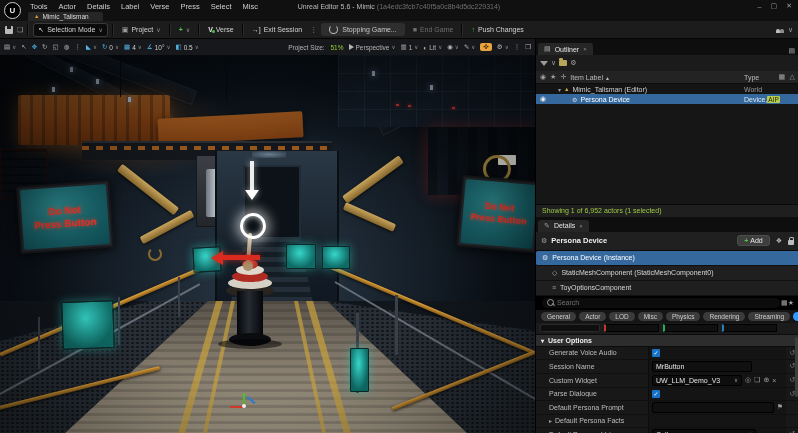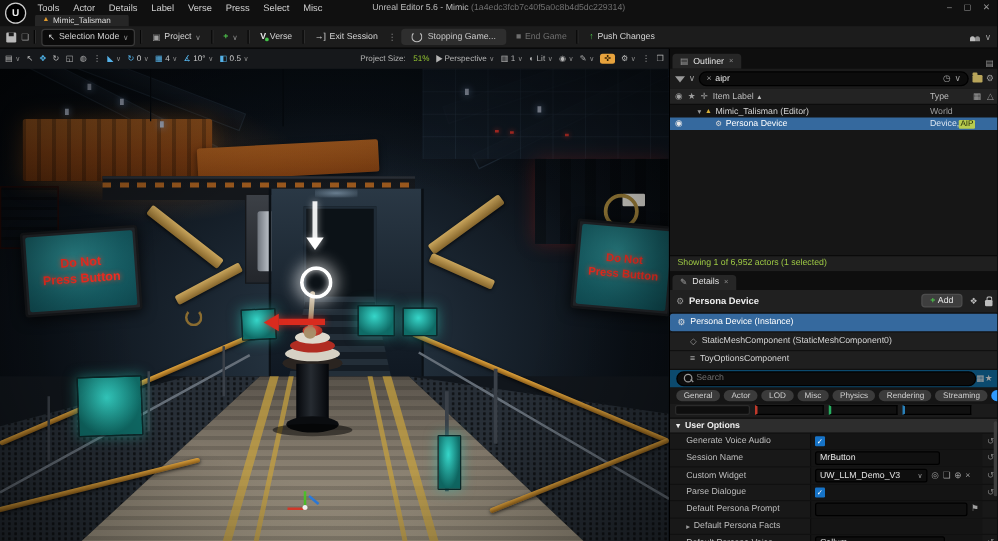--- a/index.html
+++ b/index.html
@@ -100,21 +100,21 @@
   .ofill{flex:1;background:#161616;}
   .ostatus{height:12px;display:flex;align-items:center;padding:0 6px;background:#1f1f1f;border-top:1px solid #0a0a0a;color:#9dc844;flex:none;}
   .dheader{height:18px;display:flex;align-items:center;gap:4px;padding:0 5px;background:#202020;border-bottom:1px solid #0b0b0b;flex:none;}
   .dheader b{color:#efefef;font-size:7.5px;font-weight:bold;}
   .addbtn{margin-left:auto;background:#3e3e3e;border:1px solid #4d4d4d;border-radius:3px;padding:1px 6px;display:flex;gap:2px;align-items:center;color:#e8e8e8;}
   .addbtn .pl{color:#4cc24a;font-weight:bold;}
   .icobtn{color:#bdbdbd;font-size:7px;padding:0 2px;}
   .comprow{height:14px;display:flex;align-items:center;gap:4px;padding:0 6px;background:#1f1f1f;border-bottom:1px solid #101010;color:#d6d6d6;flex:none;}
   .comprow.sel{background:#35699e;color:#fff;border-radius:2px;}
   .comprow.ind{padding-left:16px;}
-  .dsearch{height:14px;display:flex;align-items:center;gap:0;padding:0 5px;background:#0c4a6e;flex:none;}
+  .dsearch{height:14px;display:flex;align-items:center;gap:0;padding:0 5px;background:#000000;flex:none;}
   .dsearch .searchbox{border-radius:8px;}
   .dsearch input::placeholder{color:#6f6f6f;}
   .mag{width:5px;height:5px;border:1.2px solid #9a9a9a;border-radius:50%;position:relative;flex:none;}
   .mag:after{content:"";position:absolute;left:4px;top:4px;width:3px;height:1.2px;background:#9a9a9a;transform:rotate(45deg);}
   .cattabs{height:13px;display:flex;align-items:center;gap:3px;padding:0 5px;background:#151515;flex:none;}
   .cattab{background:#3b3b3b;color:#cfcfcf;border-radius:7px;padding:1px 6px;font-size:6.5px;}
   .cattab.act{background:#2f9bff;color:#fff;}
   .partialrow{height:9px;background:#1b1b1b;border-bottom:1px solid #0c0c0c;display:flex;align-items:flex-start;gap:4px;padding:1px 4px;overflow:hidden;flex:none;}
   .pr-dd{width:58px;height:6px;background:#0e0e0e;border:1px solid #2a2a2a;border-radius:2px;}
   .pr-f{width:52px;height:6px;background:#101010;border:1px solid #000;}
@@ -407,26 +407,20 @@
         <div class="ptab">
           <span class="ic">▤</span>
           <span>Outliner</span>
           <span class="x">×</span>
         </div>
         <span style="margin-left:auto;margin-right:4px;color:#9a9a9a;">▤</span>
       </div>
       <div class="obar">
         <span class="funnel"></span>
         <span class="ic ch">∨</span>
-        <div class="searchbox">
-          <span class="ic">×</span>
-          <input type="text" value="aipr" style="">
-          <span class="ic">◷</span>
-          <span class="ic ch">∨</span>
-        </div>
         <span class="i-folder"></span>
         <span class="ic">⚙</span>
       </div>
       <div class="colhead" style="position:relative;">
         <span class="ic">◉</span>
         <span class="ic">★</span>
         <span class="ic">✛</span>
         <span><span>Item Label</span> <span style="font-size:5px;">▲</span></span>
         <span class="typec">Type</span>
         <span style="position:absolute;right:14px;" class="ic">▦</span>

